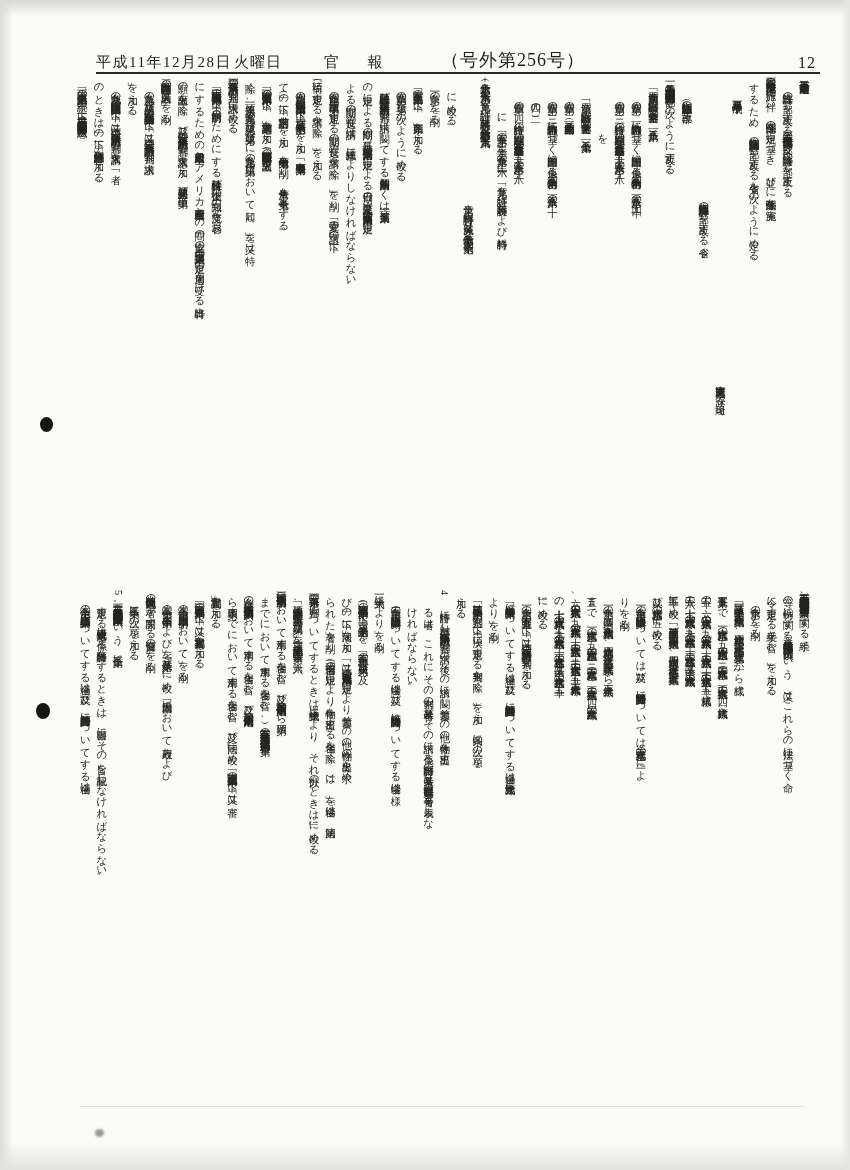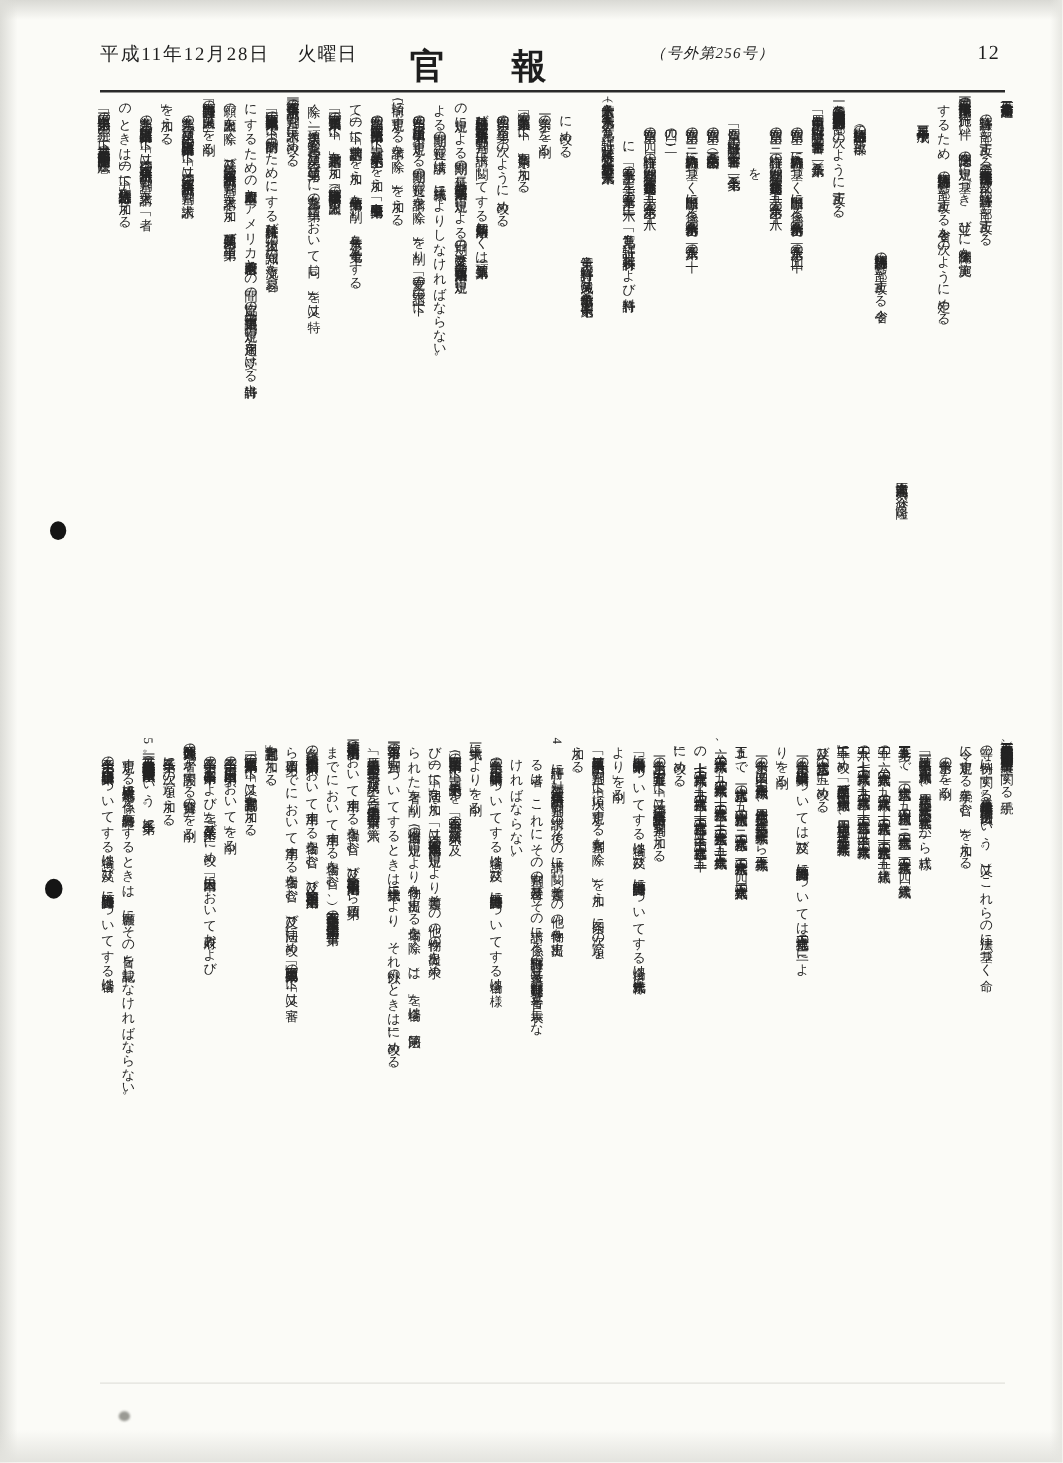--- a/index.html
+++ b/index.html
@@ -20,29 +20,29 @@
     background:linear-gradient(to left,#e6e6e1,rgba(251,251,247,0));}
 
   .punch{position:absolute;background:#151515;border-radius:50%;filter:blur(0.6px);}
   .punch1{left:40px;top:417px;width:13px;height:15px;}
   .punch2{left:36px;top:703px;width:14px;height:16px;}
   .smudge{position:absolute;left:95px;top:1129px;width:9px;height:8px;
     background:#9a9a94;border-radius:50%;filter:blur(1px);}
 
   
   .header{
-    position:absolute;left:80px;top:34px;width:724px;height:38px;
+    position:absolute;left:96px;top:34px;width:724px;height:38px;
     border-bottom:2px solid #2a2a2a;
-    display:flex;align-items:flex-start;
+    display:flex;align-items:flex-end;
     font-size:15px;white-space:nowrap;
   }
   .hdr-date{letter-spacing:1.5px;}
-  .hdr-weekday{margin-left:22px;letter-spacing:1px;}
-  .hdr-title{margin-left:42px;font-size:28px;letter-spacing:1.9em;font-weight:bold;}
-  .hdr-issue{margin-left:30px;letter-spacing:1px;font-size:12px;font-style:italic;}
+  .hdr-weekday{margin-left:2px;letter-spacing:1px;}
+  .hdr-title{margin-left:42px;font-size:15px;letter-spacing:1.9em;font-weight:normal;}
+  .hdr-issue{margin-left:30px;letter-spacing:1px;font-size:18px;}
   .hdr-page{margin-left:auto;margin-right:4px;font-size:16px;letter-spacing:1px;}
 
   
   .band{
     position:absolute;right:38px;
     writing-mode:vertical-rl;
     -webkit-writing-mode:vertical-rl;
     text-orientation:mixed;
     font-size:10.4px;
     letter-spacing:-0.3px;

